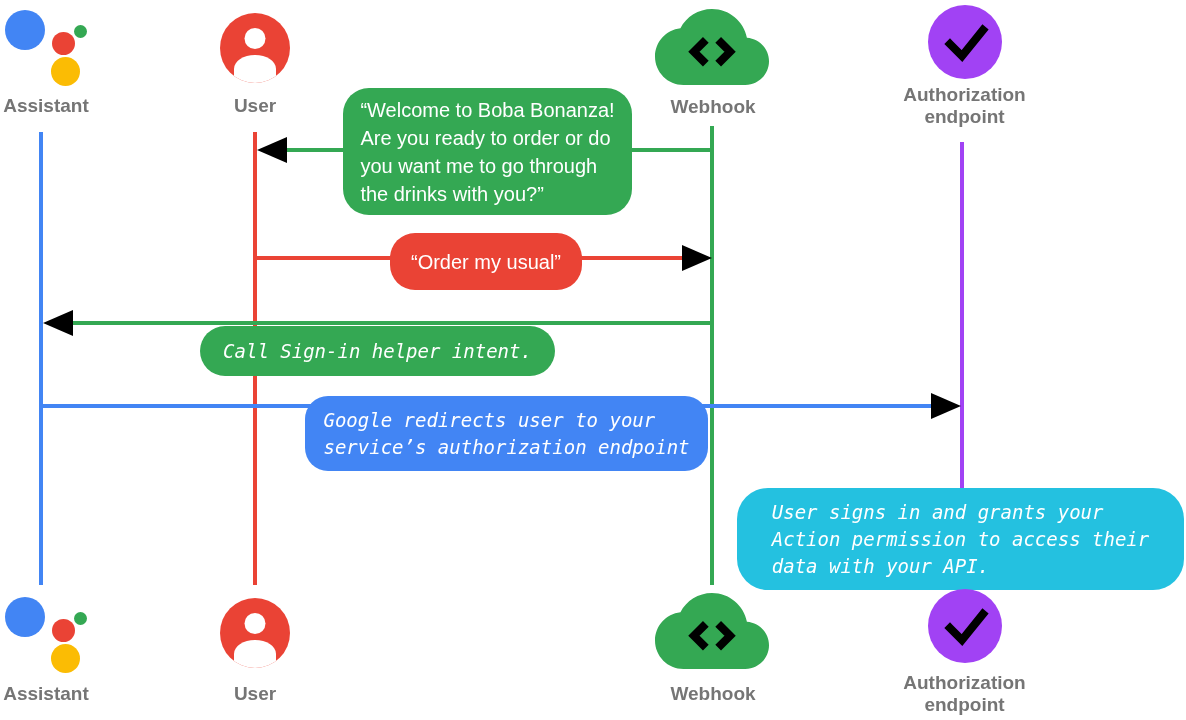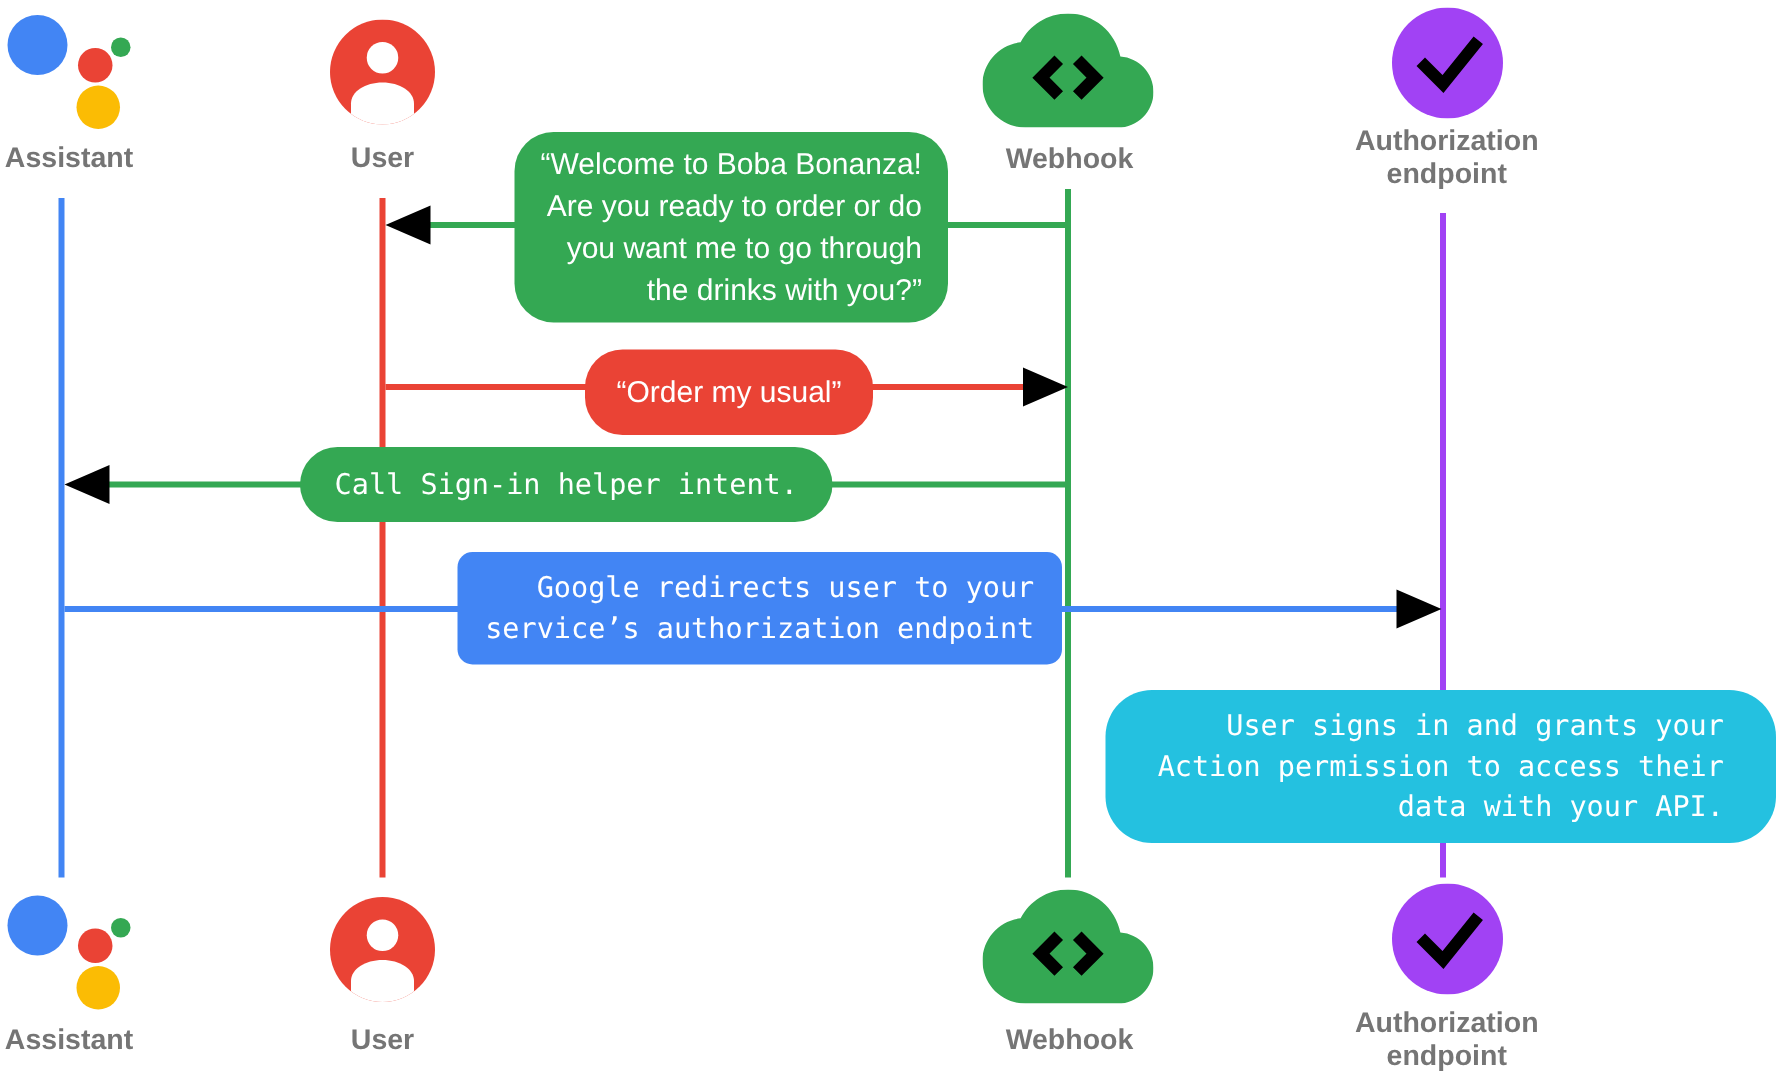--- a/index.html
+++ b/index.html
@@ -23,29 +23,29 @@
   .ahead { position:absolute; width:0; height:0; z-index:2;
            border-top:13px solid transparent; border-bottom:13px solid transparent; }
   .ahead.left  { border-right:30px solid; }
   .ahead.right { border-left:30px solid; }
   .h-welcome  { left:257px; top:137px; border-right-color:#34a853; }
   .h-order    { left:682px; top:245px; border-left-color:#ea4335; }
   .h-signin   { left:43px;  top:310px; border-right-color:#34a853; }
   .h-redirect { left:931px; top:393px; border-left-color:#4285f4; }
   
   .msg { position:absolute; display:flex; align-items:center; justify-content:center;
-         text-align:right; color:#fff; white-space:pre-line; z-index:3; }
+         text-align:left; color:#fff; white-space:pre-line; z-index:3; }
   .msg.speech { font-size:20px; line-height:28px; }
-  .msg.code   { font-family:"DejaVu Sans Mono", monospace; 
-                font-size:19px; line-height:27px; }
+  .msg.code   { font-family:"DejaVu Sans Mono", monospace; font-style:italic;
+                font-size:19px; line-height:27px;margin-top:28px; }
   .m-welcome  { left:343px; top:88px;  width:289px; height:127px; background:#34a853;
                 border-radius:26px; font-size:19px; line-height:28px; }
   .m-order    { left:390px; top:233px; width:192px; height:57px;  background:#ea4335; border-radius:25px; }
   .m-signin   { left:200px; top:298px; width:355px; height:50px;  background:#34a853; border-radius:25px; }
-  .m-redirect { left:305px; top:368px; width:403px; height:75px;  background:#4285f4; border-radius:10px; }
+  .m-redirect { left:305px; top:368px; width:403px; height:75px;  background:#4285f4; border-radius:23px; }
   .m-grant    { left:737px; top:460px; width:447px; height:102px; background:#24c1e0;
                 border-radius:31px; line-height:30px; }
   
   .actor-label { position:absolute; font-weight:bold; font-size:19px; color:#757575;
                  text-align:center; white-space:pre-line; line-height:22px; z-index:4; }
   .lb-assistant-top { left:0;    top:95px; width:92px; }
   .lb-user-top      { left:205px; top:95px; width:100px; }
   .lb-webhook-top   { left:653px; top:96px; width:120px; }
   .lb-auth-top      { left:894px; top:84px; width:141px; }
   .lb-assistant-bot { left:0;    top:683px; width:92px; }

